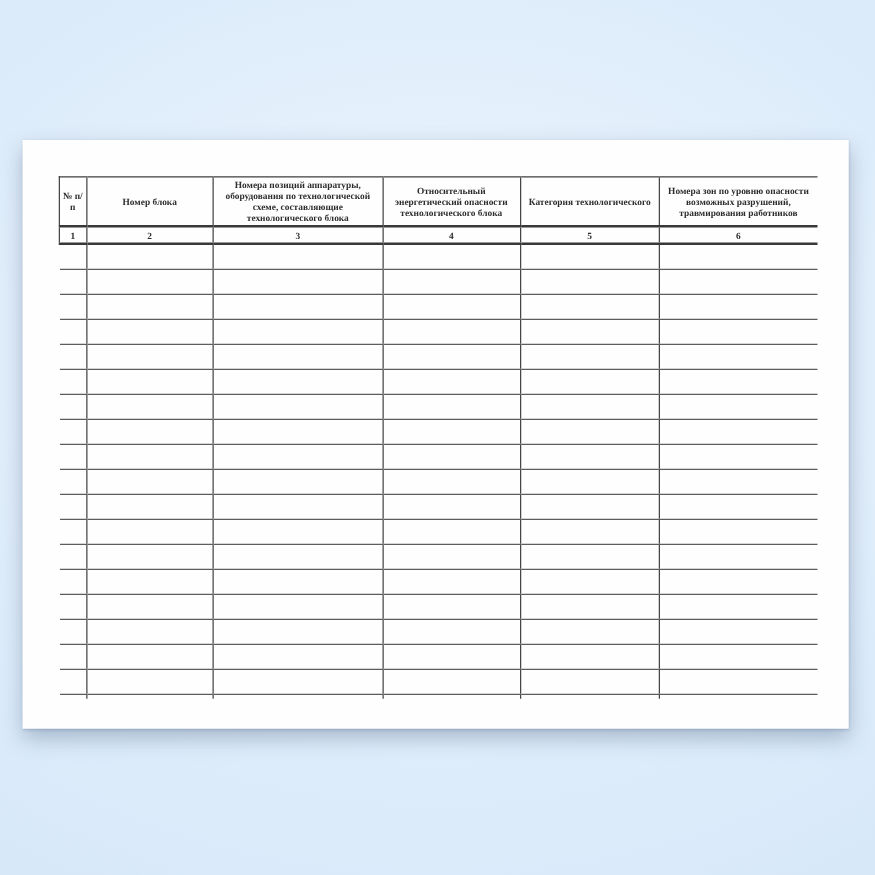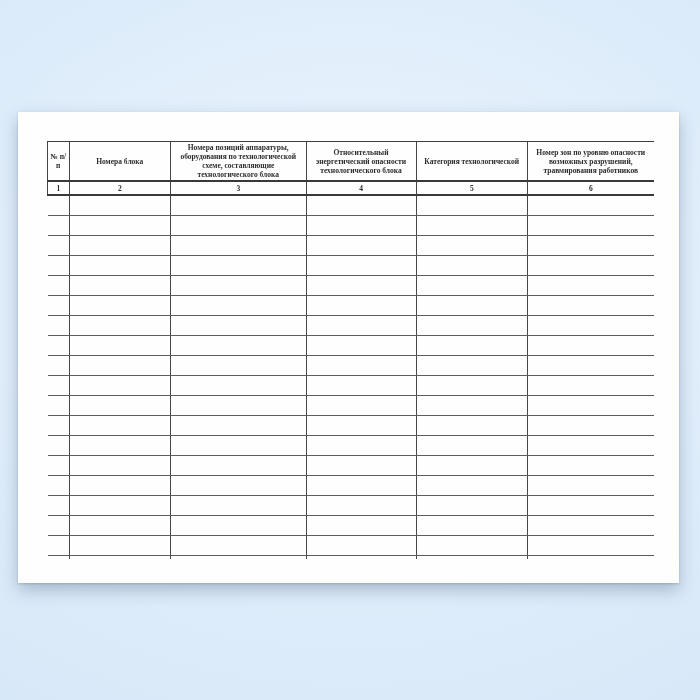--- a/index.html
+++ b/index.html
@@ -55,25 +55,25 @@
       <col style="width:21.5px">
       <col style="width:101.5px">
       <col style="width:135.5px">
       <col style="width:110px">
       <col style="width:111.5px">
       <col style="width:126px">
     </colgroup>
     <thead>
       <tr class="header">
         <th>№ п/п</th>
-        <th>Номера блока</th>
+        <th>Номер блока</th>
         <th>Номера позиций аппаратуры, оборудования по технологической схеме, составляющие технологического блока</th>
         <th>Относительный энергетический опасности технологического блока</th>
-        <th>Категория технологической</th>
-        <th>Номер зон по уровню опасности возможных разрушений, травмирования работников</th>
+        <th>Категория технологического</th>
+        <th>Номера зон по уровню опасности возможных разрушений, травмирования работников</th>
       </tr>
       <tr class="numbers">
         <td>1</td>
         <td>2</td>
         <td>3</td>
         <td>4</td>
         <td>5</td>
         <td>6</td>
       </tr>
     </thead>

